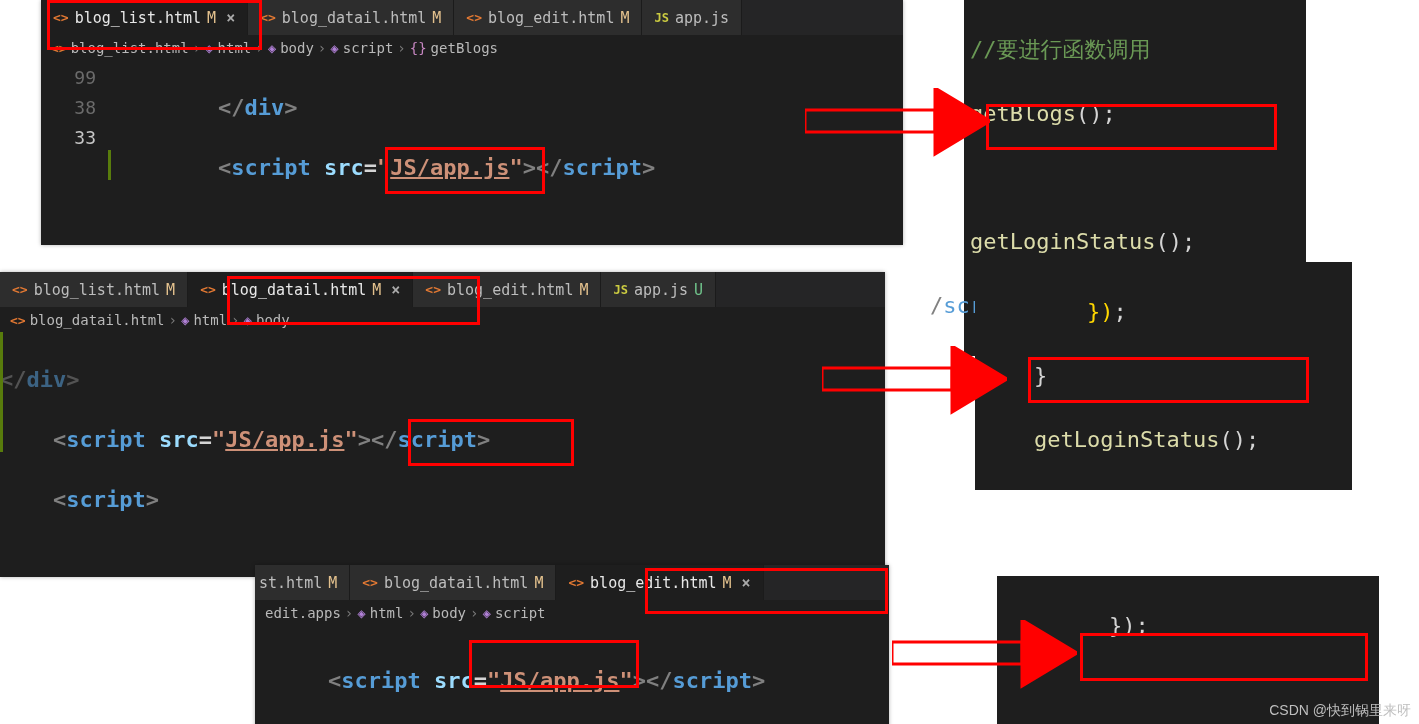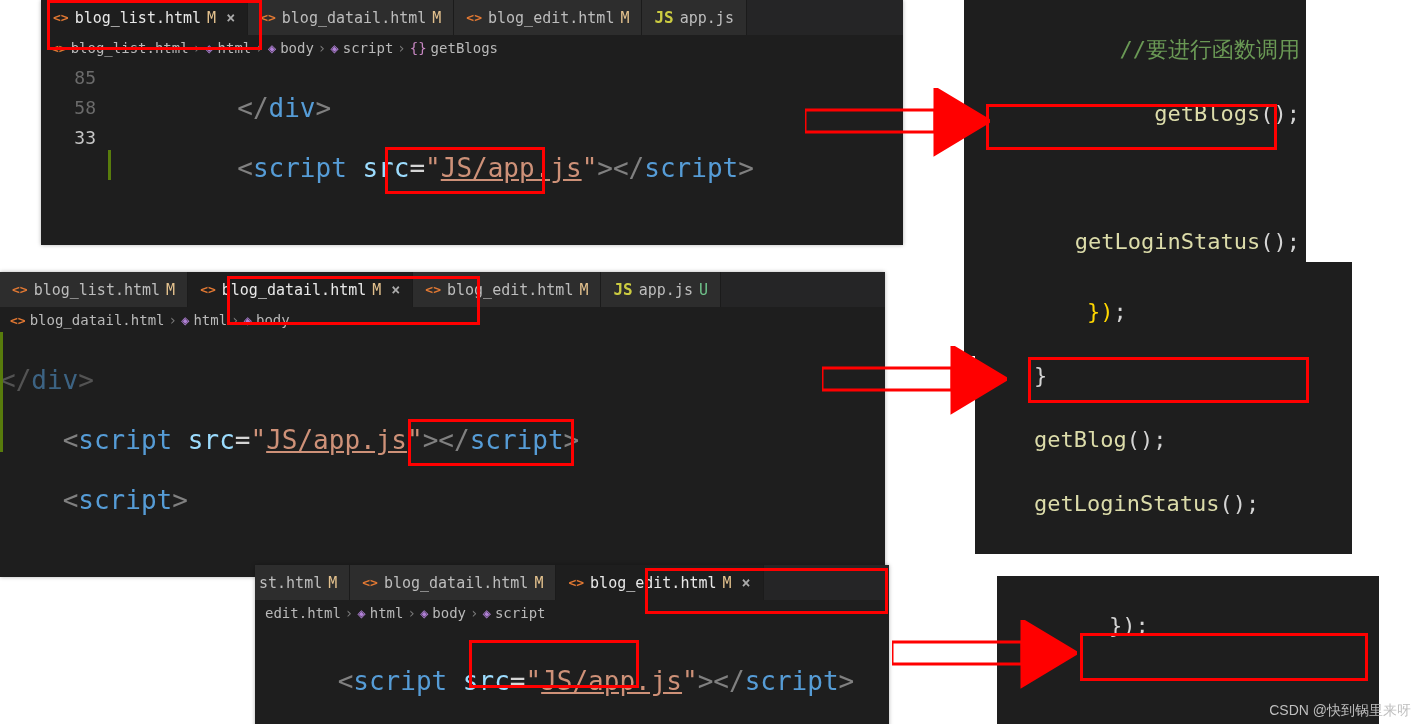--- a/index.html
+++ b/index.html
@@ -35,21 +35,21 @@
     color: #bdbdbd;
     border-right: 1px solid #1b1b1b;
     cursor: pointer;
     white-space: nowrap;
   }
   .tab.active { background: #1e1e1e; color: #e8e8e8; }
   .tab .fm { color: #e2c08d; }
   .tab .fu { color: #6fc28a; }
   .tab .close { color: #aaa; font-weight: bold; margin-left: 4px; }
   .file-icon { color: #e37933; font-weight: bold; font-size: 13px; }
-  .js-icon { color: #cbcb41; font-weight: bold; font-size: 16px; }
+  .js-icon { color: #cbcb41; font-weight: bold; font-size: 12px; }
   .breadcrumb {
     display: flex;
     align-items: center;
     gap: 4px;
     background: #1e1e1e;
     height: 26px;
     padding: 0 10px;
     font-size: 14px;
     color: #b9b9b9;
   }
@@ -64,23 +64,24 @@
     width: 55px;
     text-align: right;
     color: #6b6b6b;
     padding: 2px 16px 2px 0;
     font-size: 18px;
     line-height: 30px;
   }
   .gutter .cur { color: #c6c6c6; }
   .lines {
     padding: 2px 0;
-    font-size: 26px;
+    font-size: 22px;
     line-height: 30px;
     white-space: pre;
+    font-weight: bold;
   }
   
   .br { color: #808080; }   
   .tag { color: #569cd6; }
   .attr { color: #9cdcfe; }
   .str { color: #ce9178; }
   .und { text-decoration: underline; }
   .cmt { color: #6a9955; }
   .fn { color: #dcdcaa; }
   .pn { color: #d4d4d4; }
@@ -159,33 +160,33 @@
     <span>body</span>
       <span class="sep">›</span>
     <span class="cube">◈</span>
     <span>script</span>
       <span class="sep">›</span>
     <span class="bracket">{}</span>
     <span>getBlogs</span>
   </div>
   <div class="code-area">
     <div class="gutter">
-      <div>85</div>
-      <div>58</div>
+      <div>99</div>
+      <div>38</div>
       <div class="cur">33</div>
     </div>
     <div class="lines">
 <div>        <span class="br">&lt;/</span><span class="tag">div</span><span class="br">&gt;</span></div>
 <div>        <span class="br">&lt;</span><span class="tag">script</span><span> </span><span class="attr">src</span><span class="pn">=</span><span class="str">"</span><span class="str und">JS/app.js</span><span class="str">"</span><span class="br">&gt;&lt;/</span><span class="tag">script</span><span class="br">&gt;</span></div>
     </div>
   </div>
   <div class="green-bar" style="left:67px; top:150px; height:30px;"></div>
 </div>
 
-<div class="snippet" style="left:964px; top:0px; width:330px;text-align:right;">
+<div class="snippet" style="left:964px; top:0px; width:330px;">
 <div><span class="cmt">//要进行函数调用</span></div>
 <div><span class="fn">getBlogs</span><span class="pn">();</span></div>
 <div>&nbsp;</div>
 <div><span class="fn">getLoginStatus</span><span class="pn">();</span></div>
 <div style="margin-left:-40px"><span class="br">/</span><span class="tag">script</span><span class="br">&gt;</span></div>
 </div>
 
 <div class="editor-block" style="left:0px; top:272px; width:885px;">
   <div class="tabbar">
     <div class="tab">
@@ -226,21 +227,20 @@
 <div>    <span class="br">&lt;</span><span class="tag">script</span><span> </span><span class="attr">src</span><span class="pn">=</span><span class="str">"</span><span class="str und">JS/app.js</span><span class="str">"</span><span class="br">&gt;&lt;/</span><span class="tag">script</span><span class="br">&gt;</span></div>
 <div>    <span class="br">&lt;</span><span class="tag">script</span><span class="br">&gt;</span></div>
     </div>
   </div>
   <div class="green-bar" style="left:57;top:60px;height:120px;"></div>
 </div>
 
 <div class="snippet" style="left:975px; top:262px; width:365px;">
 <div>        <span class="yel">})</span><span class="pn">;</span></div>
 <div>    <span class="pn">}</span></div>
-<div>    <span class="fn">getBlog</span><span class="pn">();</span></div>
 <div>    <span class="fn">getLoginStatus</span><span class="pn">();</span></div>
 </div>
 
 <div class="editor-block" style="left:255px; top:565px; width:634px;">
   <div class="tabbar">
     <div class="tab" style="padding-left:4px;">
       <span>st.html</span>
       <span class="fm">M</span>
     </div>
     <div class="tab">
@@ -249,21 +249,21 @@
       <span class="fm">M</span>
     </div>
     <div class="tab active">
       <span class="file-icon">&lt;&gt;</span>
       <span>blog_edit.html</span>
       <span class="fm">M</span>
       <span class="close">×</span>
     </div>
   </div>
   <div class="breadcrumb">
-    <span>edit.html</span>
+    <span>edit.apps</span>
       <span class="sep">›</span>
     <span class="cube">◈</span>
     <span>html</span>
       <span class="sep">›</span>
     <span class="cube">◈</span>
     <span>body</span>
       <span class="sep">›</span>
     <span class="cube">◈</span>
     <span>script</span>
   </div>

